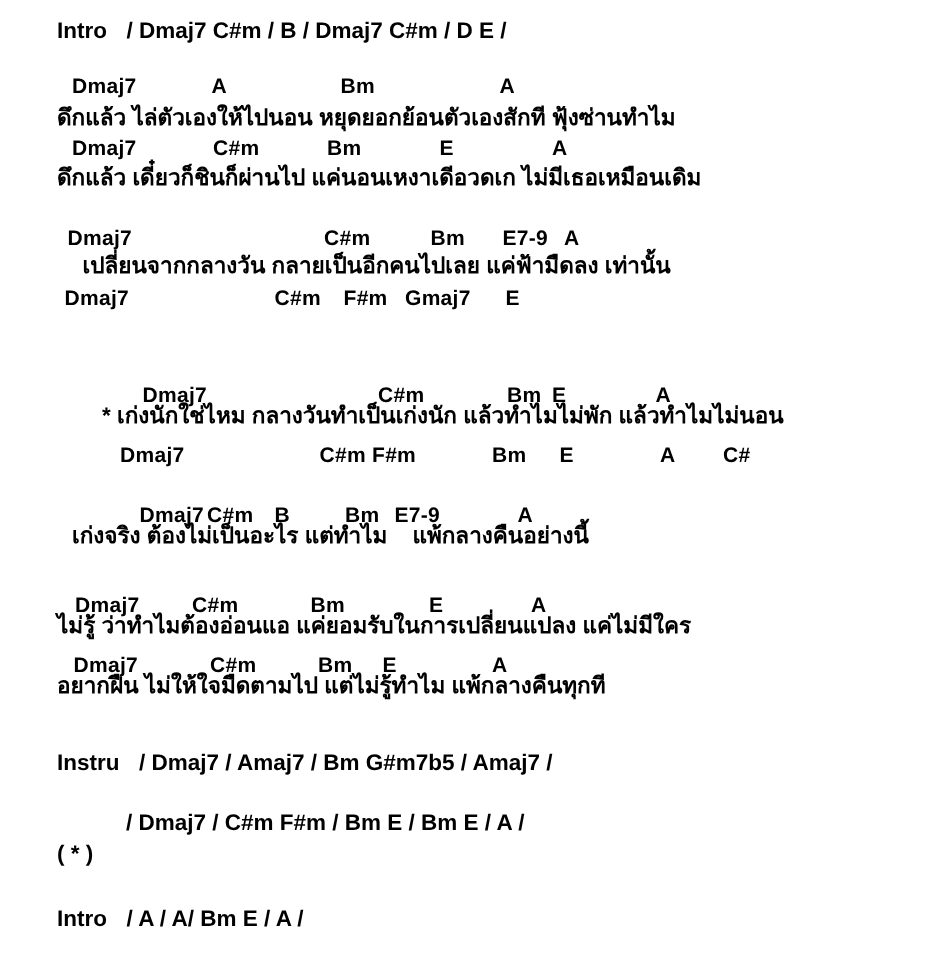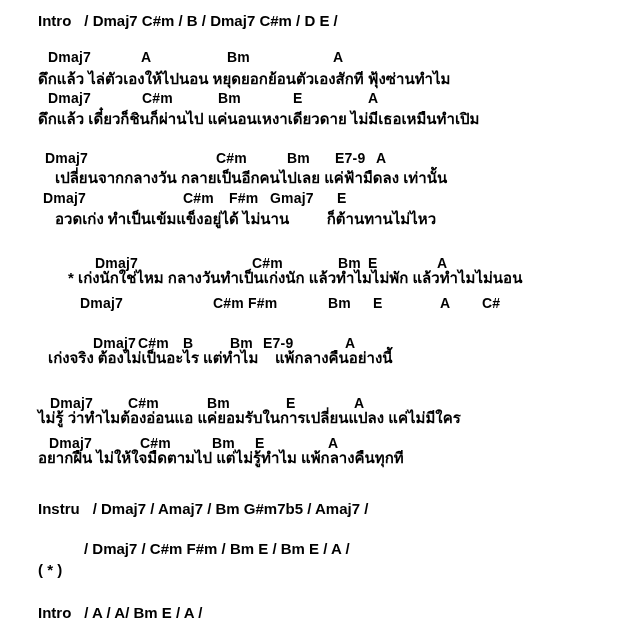--- a/index.html
+++ b/index.html
@@ -24,25 +24,24 @@
   .hd-label:not(:empty) + .hd-chords { margin-left: 13px; }
 </style>
 </head>
 <body>
 
 <div id="sheet" style="background: rgb(255, 255, 255); color: rgb(0, 0, 0);">
     <div class="line heading-line" style="top: 12px; left: 38px;"><span class="hd-label">Intro</span><span class="hd-chords">/ Dmaj7 C#m / B / Dmaj7 C#m / D E /</span></div>
     <div class="line chords-line" style="top: 49px;"><span class="chord" style="left: 48px;">Dmaj7</span><span class="chord" style="left: 141px;">A</span><span class="chord" style="left: 227px;">Bm</span><span class="chord" style="left: 333px;">A</span></div>
     <div class="line lyric-line" style="top: 70px; left: 38px;">ดึกแล้ว ไล่ตัวเองให้ไปนอน หยุดยอกย้อนตัวเองสักที ฟุ้งซ่านทำไม</div>
     <div class="line chords-line" style="top: 90px;"><span class="chord" style="left: 48px;">Dmaj7</span><span class="chord" style="left: 142px;">C#m</span><span class="chord" style="left: 218px;">Bm</span><span class="chord" style="left: 293px;">E</span><span class="chord" style="left: 368px;">A</span></div>
-    <div class="line lyric-line" style="top: 110px; left: 38px;">ดึกแล้ว เดี๋ยวก็ชินก็ผ่านไป แค่นอนเหงาเดียวดาย ไม่มีเธอเหมืนทำเปิม</div>
+    <div class="line lyric-line" style="top: 110px; left: 38px;">ดึกแล้ว เดี๋ยวก็ชินก็ผ่านไป แค่นอนเหงาเดีอวดเก ไม่มีเธอเหมือนเดิม</div>
     <div class="line chords-line" style="top: 150px;"><span class="chord" style="left: 45px;">Dmaj7</span><span class="chord" style="left: 216px;">C#m</span><span class="chord" style="left: 287px;">Bm</span><span class="chord" style="left: 335px;">E7-9</span><span class="chord" style="left: 376px;">A</span></div>
     <div class="line lyric-line" style="top: 169px; left: 55px;">เปลี่ยนจากกลางวัน กลายเป็นอีกคนไปเลย แค่ฟ้ามืดลง เท่านั้น</div>
     <div class="line chords-line" style="top: 190px;"><span class="chord" style="left: 43px;">Dmaj7</span><span class="chord" style="left: 183px;">C#m</span><span class="chord" style="left: 229px;">F#m</span><span class="chord" style="left: 270px;">Gmaj7</span><span class="chord" style="left: 337px;">E</span></div>
-    <div class="line lyric-line" style="top: 210px; left: 55px;">อวดเก่ง ทำเป็นเข้มแข็งอยู่ได้ ไม่นาน         ก็ต้านทานไม่ไหว</div>
     <div class="line chords-line" style="top: 255px;"><span class="chord" style="left: 95px;">Dmaj7</span><span class="chord" style="left: 252px;">C#m</span><span class="chord" style="left: 338px;">Bm</span><span class="chord" style="left: 368px;">E</span><span class="chord" style="left: 437px;">A</span></div>
     <div class="line lyric-line" style="top: 269px; left: 68px;">* เก่งนักใช่ไหม กลางวันทำเป็นเก่งนัก แล้วทำไมไม่พัก แล้วทำไมไม่นอน</div>
     <div class="line chords-line" style="top: 295px;"><span class="chord" style="left: 80px;">Dmaj7</span><span class="chord" style="left: 213px;">C#m</span><span class="chord" style="left: 248px;">F#m</span><span class="chord" style="left: 328px;">Bm</span><span class="chord" style="left: 373px;">E</span><span class="chord" style="left: 440px;">A</span><span class="chord" style="left: 482px;">C#</span></div>
     <div class="line chords-line" style="top: 335px;"><span class="chord" style="left: 93px;">Dmaj7</span><span class="chord" style="left: 138px;">C#m</span><span class="chord" style="left: 183px;">B</span><span class="chord" style="left: 230px;">Bm</span><span class="chord" style="left: 263px;">E7-9</span><span class="chord" style="left: 345px;">A</span></div>
     <div class="line lyric-line" style="top: 349px; left: 48px;">เก่งจริง ต้องไม่เป็นอะไร แต่ทำไม    แพ้กลางคืนอย่างนี้</div>
     <div class="line chords-line" style="top: 395px;"><span class="chord" style="left: 50px;">Dmaj7</span><span class="chord" style="left: 128px;">C#m</span><span class="chord" style="left: 207px;">Bm</span><span class="chord" style="left: 286px;">E</span><span class="chord" style="left: 354px;">A</span></div>
     <div class="line lyric-line" style="top: 409px; left: 38px;">ไม่รู้ ว่าทำไมต้องอ่อนแอ แค่ยอมรับในการเปลี่ยนแปลง แค่ไม่มีใคร</div>
     <div class="line chords-line" style="top: 435px;"><span class="chord" style="left: 49px;">Dmaj7</span><span class="chord" style="left: 140px;">C#m</span><span class="chord" style="left: 212px;">Bm</span><span class="chord" style="left: 255px;">E</span><span class="chord" style="left: 328px;">A</span></div>
     <div class="line lyric-line" style="top: 449px; left: 38px;">อยากฝืน ไม่ให้ใจมืดตามไป แต่ไม่รู้ทำไม แพ้กลางคืนทุกที</div>
     <div class="line heading-line" style="top: 500px; left: 38px;"><span class="hd-label">Instru</span><span class="hd-chords">/ Dmaj7 / Amaj7 / Bm G#m7b5 / Amaj7 /</span></div>

